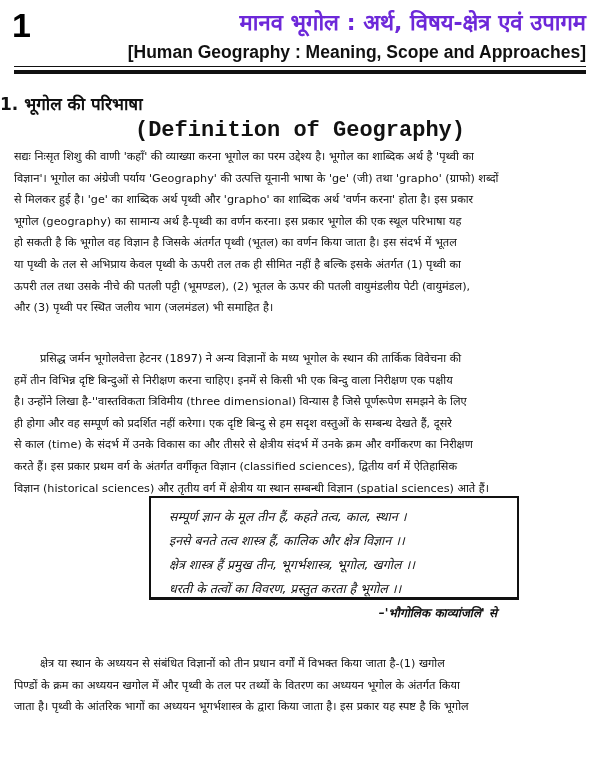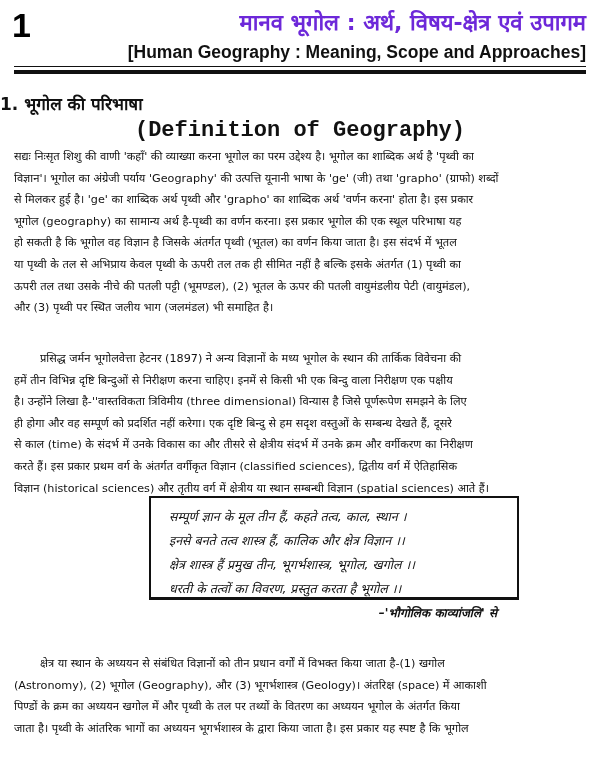--- a/index.html
+++ b/index.html
@@ -55,17 +55,16 @@
   <div class="poem-box">
     <div class="poem-line" style="top:10px;">सम्पूर्ण ज्ञान के मूल तीन हैं, कहते तत्व, काल, स्थान ।</div>
     <div class="poem-line" style="top:34px;">इनसे बनते तत्व शास्त्र हैं, कालिक और क्षेत्र विज्ञान ।।</div>
     <div class="poem-line" style="top:58px;">क्षेत्र शास्त्र हैं प्रमुख तीन, भूगर्भशास्त्र, भूगोल, खगोल ।।</div>
     <div class="poem-line" style="top:82px;">धरती के तत्वों का विवरण, प्रस्तुत करता है भूगोल ।।</div>
     <div class="poem-src">–'भौगोलिक काव्यांजलि' से</div>
   </div>
 
   <div class="para" style="top:653px;">
     <span class="line ind">क्षेत्र या स्थान के अध्ययन से संबंधित विज्ञानों को तीन प्रधान वर्गों में विभक्त किया जाता है-(1) खगोल</span>
-    <span class="line">(Astronomy), (2) भूगोल (Geography), और (3) भूगर्भशास्त्र (Geology)। अंतरिक्ष (space) में आकाशी</span>
     <span class="line">पिण्डों के क्रम का अध्ययन खगोल में और पृथ्वी के तल पर तथ्यों के वितरण का अध्ययन भूगोल के अंतर्गत किया</span>
     <span class="line">जाता है। पृथ्वी के आंतरिक भागों का अध्ययन भूगर्भशास्त्र के द्वारा किया जाता है। इस प्रकार यह स्पष्ट है कि भूगोल</span>
   </div>
 </div>
 
 </body></html>

